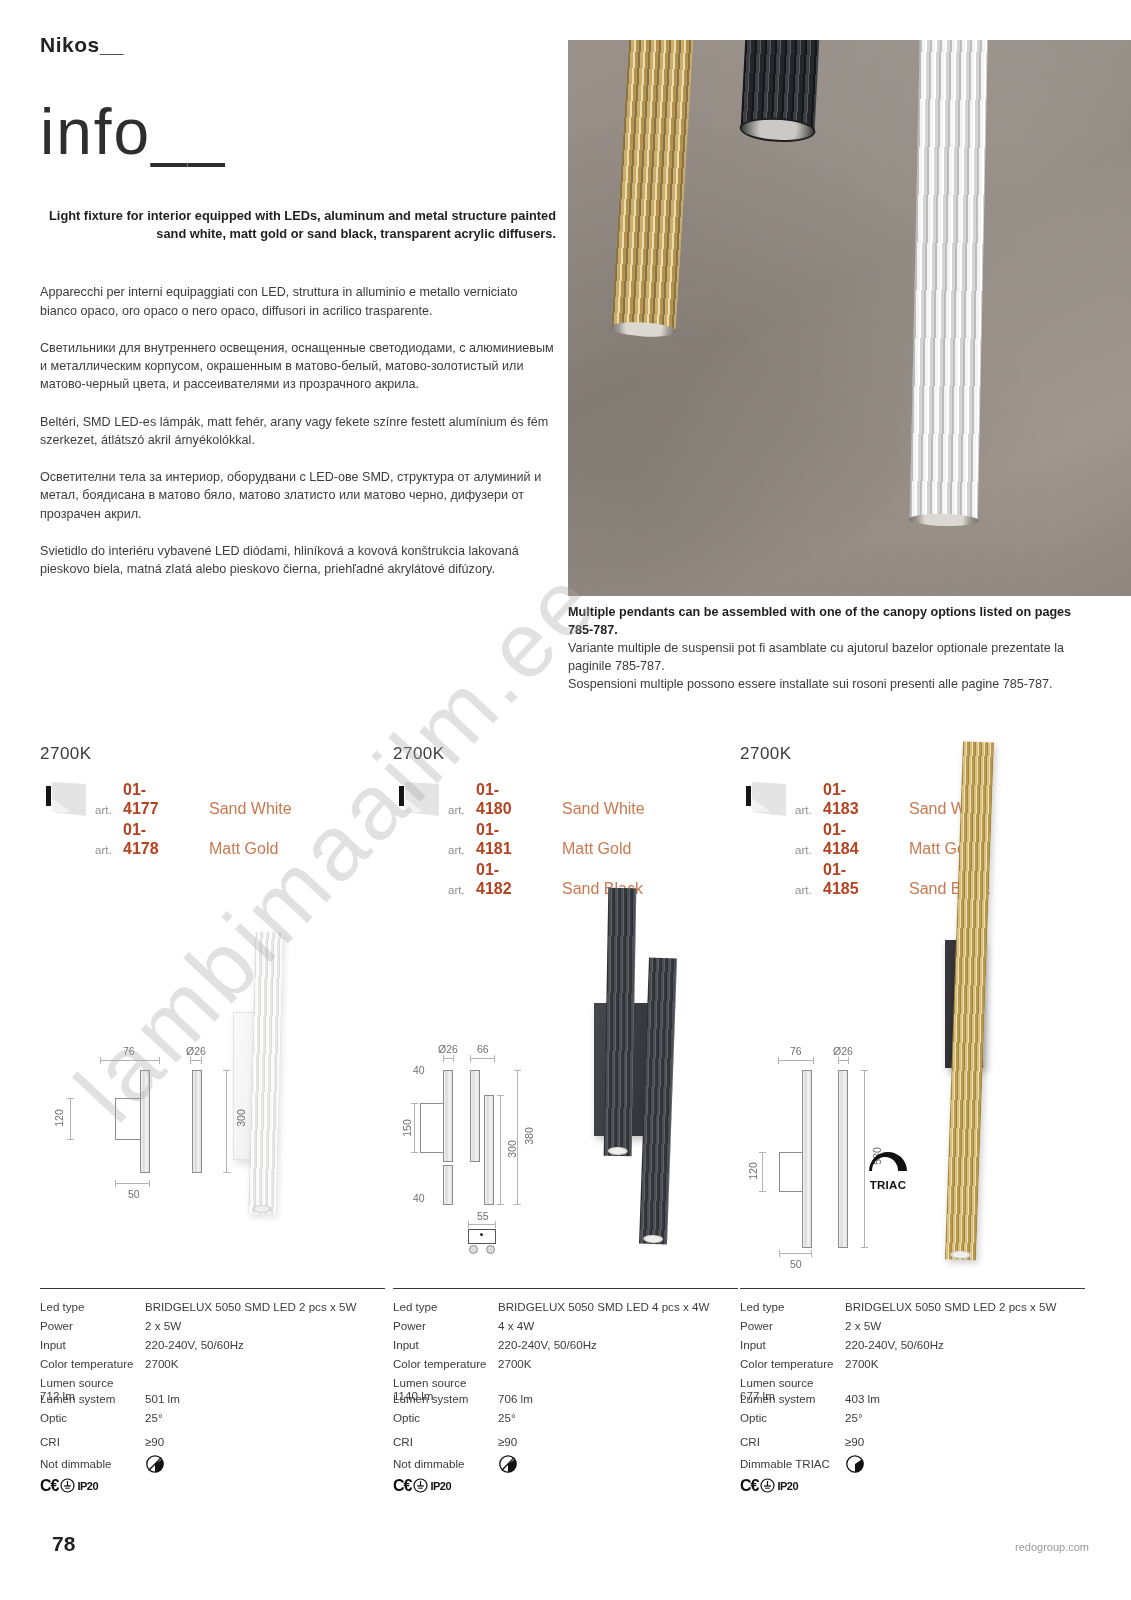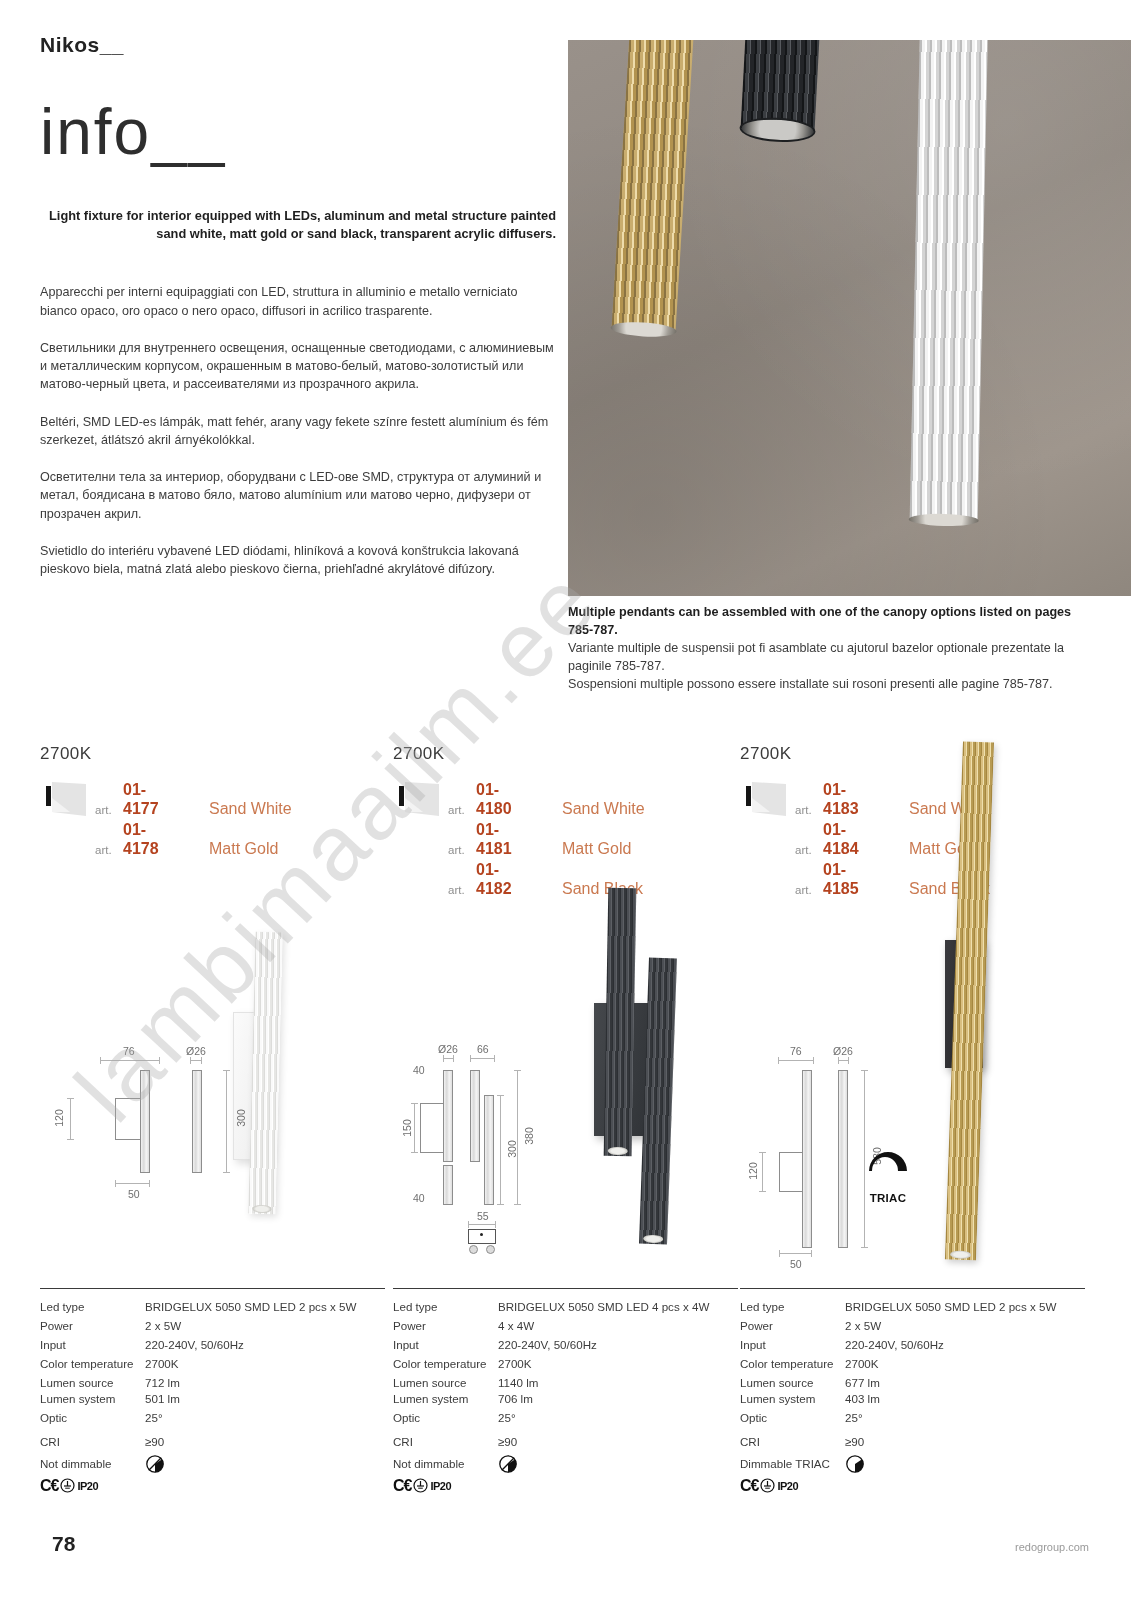--- a/index.html
+++ b/index.html
@@ -79,26 +79,26 @@
   .dline-v { position:absolute; width:1px; background:#b3b3b3; }
   .dline-v::before,.dline-v::after { content:""; position:absolute; left:-3px; height:1px; width:7px; background:#b3b3b3; }
   .dline-v::before{top:0;} .dline-v::after{bottom:0;}
   .draw-tube { position:absolute; border:1px solid #8d8d8d;
     background:linear-gradient(90deg,#f2f2f2,#d9d9d9 35%,#f5f5f5 65%,#dedede); }
   .draw-bracket { position:absolute; border:1px solid #8d8d8d; background:#fff; }
   .draw-box { position:absolute; border:1px solid #555; background:#fff; }
   .draw-dot { position:absolute; width:3px; height:3px; border-radius:50%; background:#222; }
   .draw-wheel { position:absolute; width:9px; height:9px; border-radius:50%; border:1px solid #8d8d8d; background:#dcdcdc; }
   .triac-wrap { position:absolute; left:862px; top:1148px; width:52px; text-align:center; }
-  .triac-label { font-size:11.5px; font-weight:bold; color:#111; margin-top:14px; letter-spacing:.3px; }
+  .triac-label { font-size:11.5px; font-weight:bold; color:#111; margin-top:1px; letter-spacing:.3px; }
   
   .spec { position:absolute; top:1288px; width:345px; border-top:1px solid #3a3a3a; padding-top:11px;
     font-size:11.6px; color:#3c3c3c; }
   .spec-row { display:flex; height:19px; align-items:flex-start; }
-  .spec-row.tight { height:15.5px; }
+  .spec-row.tight { height:15.5px;flex-direction:column; }
   .spec-row.gap-top { margin-top:5px; }
   .spec-label { width:105px; flex:none; }
   .spec-value { flex:1; }
   .dim-row { display:flex; height:20px; align-items:center; }
   .cert-row { display:flex; align-items:center; margin-top:3px; gap:2px; }
   .ce-mark { font-size:16px; font-weight:bold; color:#111; letter-spacing:-1px; }
   .ip-mark { font-size:11px; font-weight:bold; color:#111; letter-spacing:-.5px; }
   
   .page-num { position:absolute; left:52px; top:1532px; font-size:21px; font-weight:bold; color:#222; }
   .site { position:absolute; right:42px; top:1541px; font-size:11px; color:#9a9a9a; }
@@ -109,21 +109,21 @@
 <div class="page">
 
   <div class="brand">Nikos__</div>
   <div class="title">info__</div>
 
   <div class="intro">
     <p class="lead">Light fixture for interior equipped with LEDs, aluminum and metal structure painted sand white, matt gold or sand black, transparent acrylic diffusers.</p>
     <p class="lang">Apparecchi per interni equipaggiati con LED, struttura in alluminio e metallo verniciato bianco opaco, oro opaco o nero opaco, diffusori in acrilico trasparente.</p>
     <p class="lang">Светильники для внутреннего освещения, оснащенные светодиодами, с алюминиевым и металлическим корпусом, окрашенным в матово-белый, матово-золотистый или матово-черный цвета, и рассеивателями из прозрачного акрила.</p>
     <p class="lang">Beltéri, SMD LED-es lámpák, matt fehér, arany vagy fekete színre festett alumínium és fém szerkezet, átlátszó akril árnyékolókkal.</p>
-    <p class="lang">Осветителни тела за интериор, оборудвани с LED-ове SMD, структура от алуминий и метал, боядисана в матово бяло, матово alumínium или матово черно, дифузери от прозрачен акрил.</p>
+    <p class="lang">Осветителни тела за интериор, оборудвани с LED-ове SMD, структура от алуминий и метал, боядисана в матово бяло, матово златисто или матово черно, дифузери от прозрачен акрил.</p>
     <p class="lang">Svietidlo do interiéru vybavené LED diódami, hliníková a kovová konštrukcia lakovaná pieskovo biela, matná zlatá alebo pieskovo čierna, priehľadné akrylátové difúzory.</p>
   </div>
 
   <div class="hero">
     <div class="ptube tube-gold-hero">
         <div class="rim"></div>
       </div>
     <div class="ptube tube-black-hero">
         <div class="rim"></div>
       </div>

